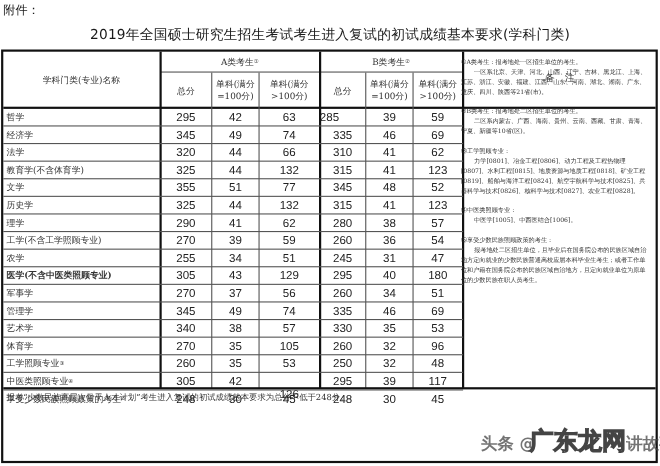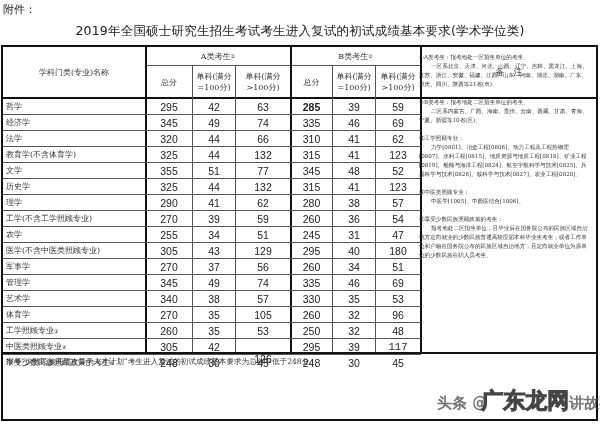--- a/index.html
+++ b/index.html
@@ -24,21 +24,21 @@
   sup { font-size: 5px; vertical-align: super; }
   .footer-note { position: absolute; left: 3px; top: 360px; font-family: "DejaVu Serif", serif; font-size: 7.6px; color: #333; }
   .wm { position: absolute; left: 437px; top: 386px; font-size: 15px; color: rgba(70,70,70,0.75); font-weight: bold;
         white-space: nowrap; }
   .wm .big { font-size: 22px; color: rgba(255,255,255,0.95); -webkit-text-stroke: 1px #444; margin-left: -6px; }
 </style>
 </head>
 <body>
 
 <div class="attach">附件：</div>
-<div class="title">2019年全国硕士研究生招生考试考生进入复试的初试成绩基本要求(学术学位类)</div>
+<div class="title">2019年全国硕士研究生招生考试考生进入复试的初试成绩基本要求(学科门类)</div>
 
 <div class="tbl" id="tbl">
 
   <div class="cell hdr-text" style="left:143px;top:0;width:144px;height:18px;">
     <span>A类考生</span>
       <sup>①</sup>
   </div>
 
   <div class="cell hdr-text" style="left:0;top:0;width:142px;height:51px;">学科门类(专业)名称</div>
   <div class="cell hdr-text" style="left:418px;top:0;width:176px;height:51px;font-size:9px;">备　注</div>
@@ -65,21 +65,21 @@
   <div class="vline thick" style="left:417px;top:0;height:306px;width:2px;"></div>
   <div class="hline thick" style="left:0;top:305px;width:593px;height:2px;"></div>
 
   <div id="rows">
       <div class="cell name" style="left: 0px; top: 52px; width: 142px; height: 15.2px;">
         <span>哲学</span>
       </div>
       <div class="cell num" style="left: 143px; top: 52px; width: 46px; height: 15.2px;">295</div>
       <div class="cell num" style="left: 190px; top: 52px; width: 42px; height: 15.2px;">42</div>
       <div class="cell num" style="left: 233px; top: 52px; width: 54px; height: 15.2px;">63</div>
-      <div class="cell num" style="left: 288px; top: 52px; width: 41px; height: 15.2px; font-weight: bold;">285</div>
+      <div class="cell num" style="left: 276px; top: 52px; width: 41px; height: 15.2px;">285</div>
       <div class="cell num" style="left: 330px; top: 52px; width: 42px; height: 15.2px;">39</div>
       <div class="cell num" style="left: 373px; top: 52px; width: 44px; height: 15.2px;">59</div>
       <div class="hline" style="left: 0px; top: 67.2px; width: 418px;"></div>
       <div class="cell name" style="left: 0px; top: 68px; width: 142px; height: 15.2px;">
         <span>经济学</span>
       </div>
       <div class="cell num" style="left: 143px; top: 68px; width: 46px; height: 15.2px;">345</div>
       <div class="cell num" style="left: 190px; top: 68px; width: 42px; height: 15.2px;">49</div>
       <div class="cell num" style="left: 233px; top: 68px; width: 54px; height: 15.2px;">74</div>
       <div class="cell num" style="left: 288px; top: 68px; width: 41px; height: 15.2px;">335</div>
@@ -149,21 +149,21 @@
       <div class="cell name" style="left: 0px; top: 180px; width: 142px; height: 15.2px;">
         <span>农学</span>
       </div>
       <div class="cell num" style="left: 143px; top: 180px; width: 46px; height: 15.2px;">255</div>
       <div class="cell num" style="left: 190px; top: 180px; width: 42px; height: 15.2px;">34</div>
       <div class="cell num" style="left: 233px; top: 180px; width: 54px; height: 15.2px;">51</div>
       <div class="cell num" style="left: 288px; top: 180px; width: 41px; height: 15.2px;">245</div>
       <div class="cell num" style="left: 330px; top: 180px; width: 42px; height: 15.2px;">31</div>
       <div class="cell num" style="left: 373px; top: 180px; width: 44px; height: 15.2px;">47</div>
       <div class="hline" style="left: 0px; top: 195.2px; width: 418px;"></div>
-      <div class="cell name" style="left: 0px; top: 196px; width: 142px; height: 15.2px;">
+      <div class="cell name" style="left: 0px; top: 196px; width: 142px; height: 15.2px; font-weight: bold;">
         <span>医学(不含中医类照顾专业)</span>
       </div>
       <div class="cell num" style="left: 143px; top: 196px; width: 46px; height: 15.2px;">305</div>
       <div class="cell num" style="left: 190px; top: 196px; width: 42px; height: 15.2px;">43</div>
       <div class="cell num" style="left: 233px; top: 196px; width: 54px; height: 15.2px;">129</div>
       <div class="cell num" style="left: 288px; top: 196px; width: 41px; height: 15.2px;">295</div>
       <div class="cell num" style="left: 330px; top: 196px; width: 42px; height: 15.2px;">40</div>
       <div class="cell num" style="left: 373px; top: 196px; width: 44px; height: 15.2px;">180</div>
       <div class="hline" style="left: 0px; top: 211.2px; width: 418px;"></div>
       <div class="cell name" style="left: 0px; top: 212px; width: 142px; height: 15.2px;">
@@ -219,21 +219,21 @@
       <div class="hline" style="left: 0px; top: 291.2px; width: 418px;"></div>
       <div class="cell name" style="left: 0px; top: 292px; width: 142px; height: 15.2px;">
         <span>中医类照顾专业</span>
         <sup>④</sup>
       </div>
       <div class="cell num" style="left: 143px; top: 292px; width: 46px; height: 15.2px;">305</div>
       <div class="cell num" style="left: 190px; top: 292px; width: 42px; height: 15.2px;">42</div>
       <div class="cell num" style="left: 233px; top: 292px; width: 54px; height: 15.2px; margin-top: 12px;">126</div>
       <div class="cell num" style="left: 288px; top: 292px; width: 41px; height: 15.2px;">295</div>
       <div class="cell num" style="left: 330px; top: 292px; width: 42px; height: 15.2px;">39</div>
-      <div class="cell num" style="left: 373px; top: 292px; width: 44px; height: 15.2px; font-family: Liberation Mono, monospace;">117</div>
+      <div class="cell num" style="left: 373px; top: 292px; width: 44px; height: 15.2px;">117</div>
       <div class="hline" style="left: 0px; top: 307.2px; width: 418px;"></div>
       <div class="cell name" style="left: 0px; top: 308px; width: 142px; height: 15.2px;">
         <span>享受少数民族照顾政策的考生</span>
         <sup>⑤</sup>
       </div>
       <div class="cell num" style="left: 143px; top: 308px; width: 46px; height: 15.2px;">248</div>
       <div class="cell num" style="left: 190px; top: 308px; width: 42px; height: 15.2px;">30</div>
       <div class="cell num" style="left: 233px; top: 308px; width: 54px; height: 15.2px;">45</div>
       <div class="cell num" style="left: 288px; top: 308px; width: 41px; height: 15.2px;">248</div>
       <div class="cell num" style="left: 330px; top: 308px; width: 42px; height: 15.2px;">30</div>

